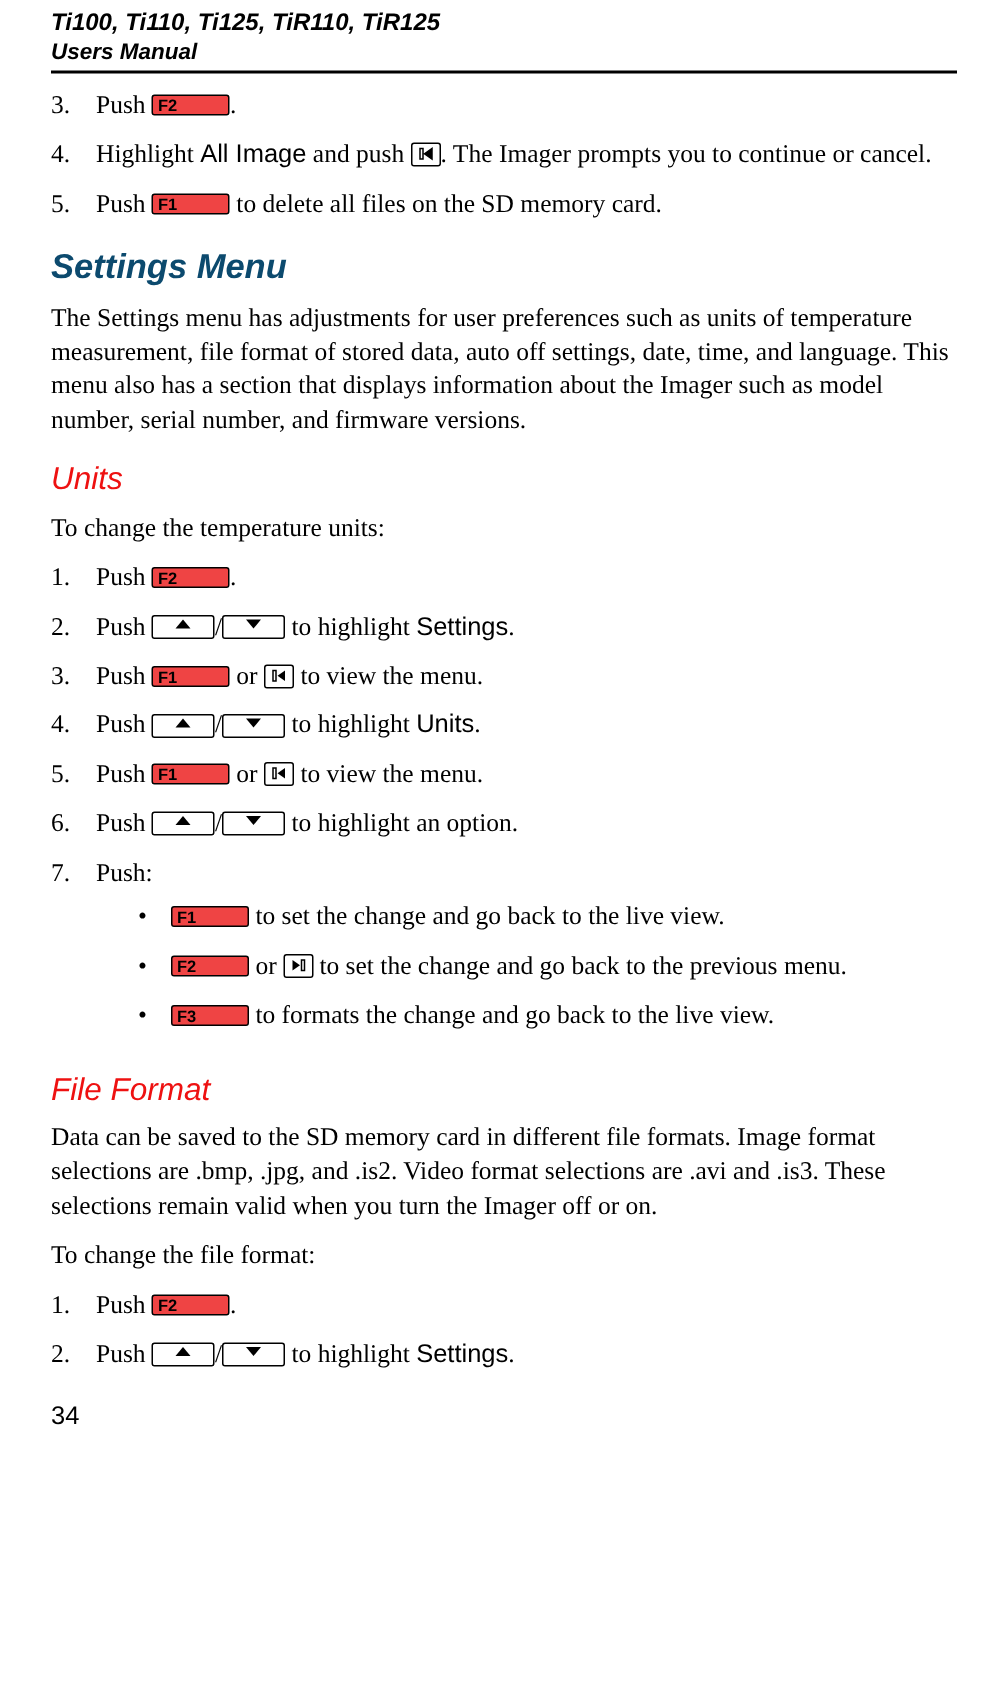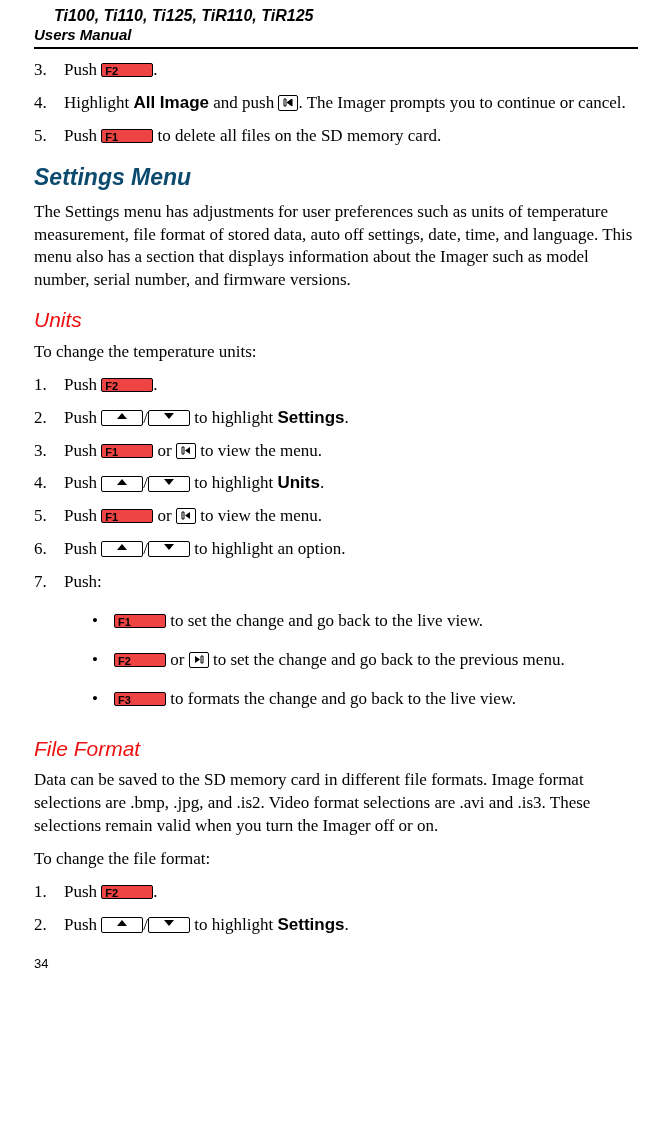--- a/index.html
+++ b/index.html
@@ -20,21 +20,21 @@
   .header {
     font-family: Arial, Helvetica, sans-serif;
     font-style: italic;
     font-weight: bold;
     font-size: 16px;
     line-height: 1.25;
     border-bottom: 2px solid #000;
     padding-bottom: 2px;
     margin-bottom: 10px;
   }
-  .header .line1 { display: block; margin-left: 20px; }
+  .header .line1 { display: block; }
   .header .line2 { display: block; font-size: 15px; }
   ol.steps {
     list-style: none;
     padding: 0;
     margin: 0;
   }
   ol.steps > li {
     display: flex;
     margin: 0 0 10px 0;
   }
@@ -43,21 +43,21 @@
   }
   ol.steps > li > .body {
     flex: 1;
   }
   ul.bullets {
     list-style: none;
     padding: 0;
     margin: 6px 0 0 28px;
   }
   ul.bullets > li {
-    margin: 16px 0 10px 0;
+    margin: 0 0 10px 0;
     display: flex;
   }
   ul.bullets > li::before {
     content: "•";
     flex: 0 0 22px;
   }
   .h2 {
     font-family: Arial, Helvetica, sans-serif;
     font-style: italic;
     font-weight: bold;
@@ -66,24 +66,24 @@
     margin: 14px 0 8px 0;
   }
   .h3 {
     font-family: Arial, Helvetica, sans-serif;
     font-style: italic;
     color: #e11;
     font-size: 21px;
     margin: 14px 0 6px 0;
   }
   p { margin: 6px 0 10px 0; }
-  .bold { font-weight: bold; font-family: Arial, Helvetica, sans-serif; }
+  .bold { font-weight: normal; font-family: Arial, Helvetica, sans-serif; }
   .pagenum {
     font-family: Arial, Helvetica, sans-serif;
-    font-size: 13px;
+    font-size: 17px;
     margin-top: 18px;
   }
 
   
   .fkey {
     display: inline-block;
     vertical-align: middle;
     border: 1px solid #000;
     border-radius: 2px;
     font-family: Arial, Helvetica, sans-serif;

